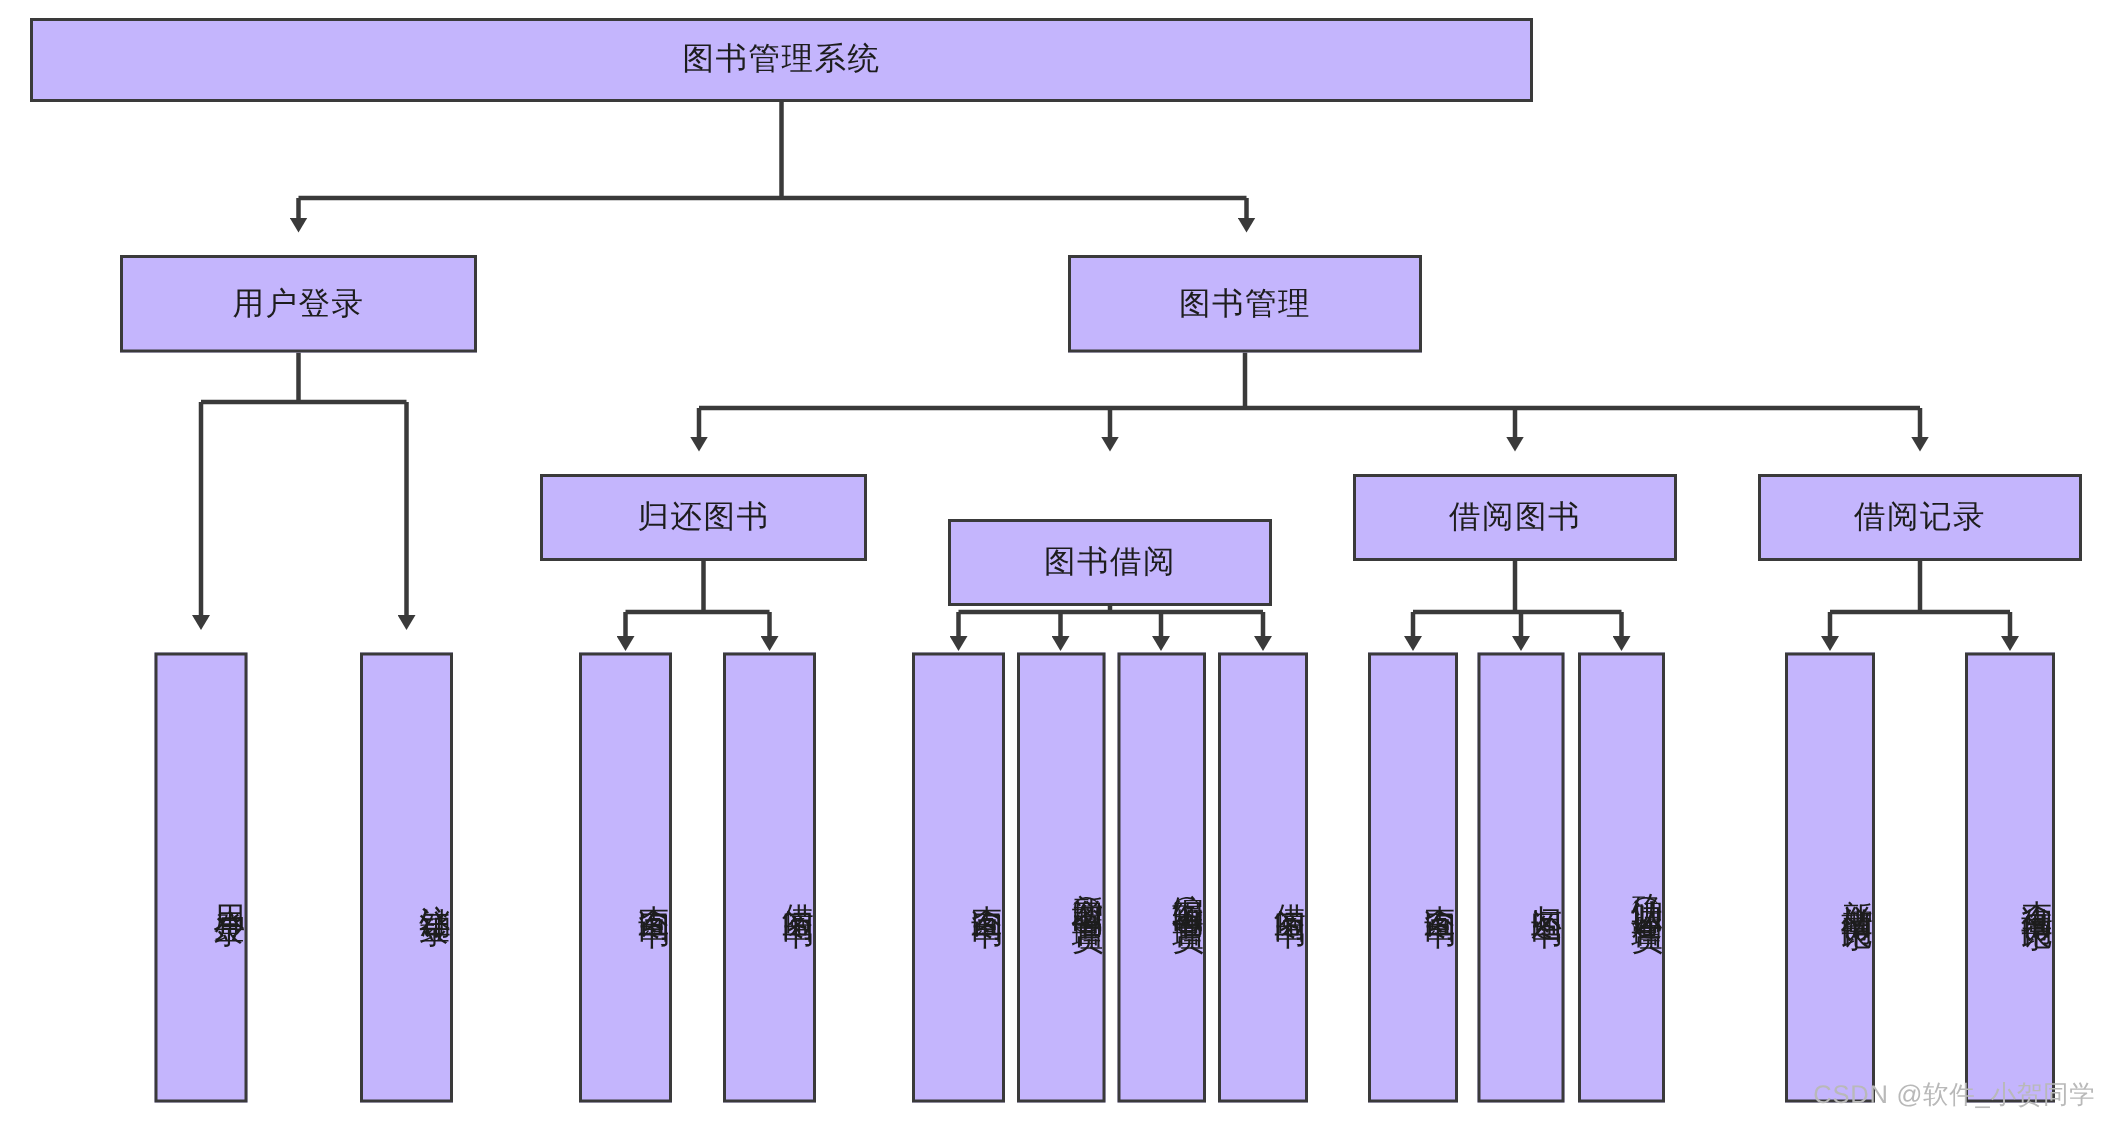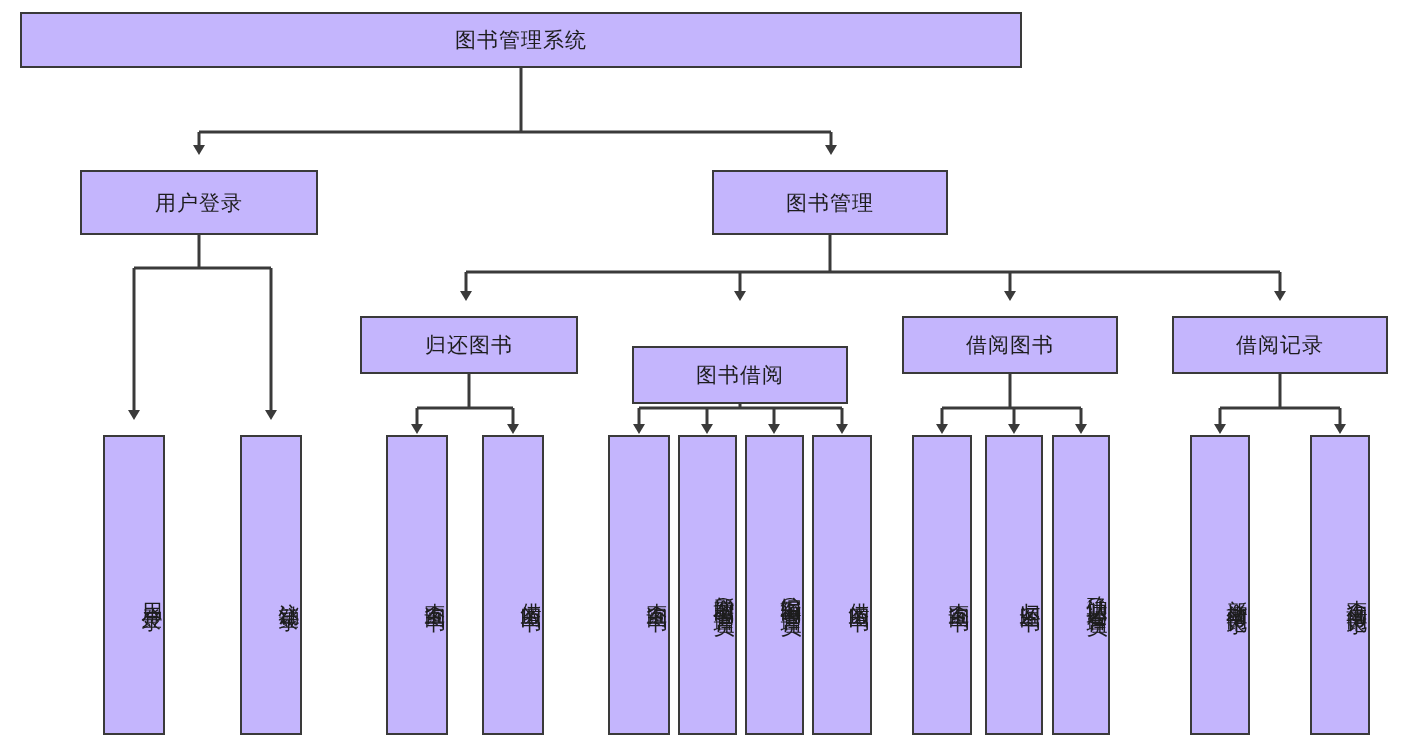--- a/index.html
+++ b/index.html
@@ -178,14 +178,15 @@
   <div class="node vert" style="left:1052px; top:435px; width:58px; height:300px;">
     <span class="vlabel">确认归还（管理员）</span>
   </div>
   <div class="node vert" style="left:1190px; top:435px; width:60px; height:300px;">
     <span class="vlabel">新增借阅记录</span>
   </div>
   <div class="node vert" style="left:1310px; top:435px; width:60px; height:300px;">
     <span class="vlabel">查询借阅记录</span>
   </div>
 
+  <div class="watermark">CSDN @软件_小贺同学</div>
 
 </div>
 
 </body></html>

